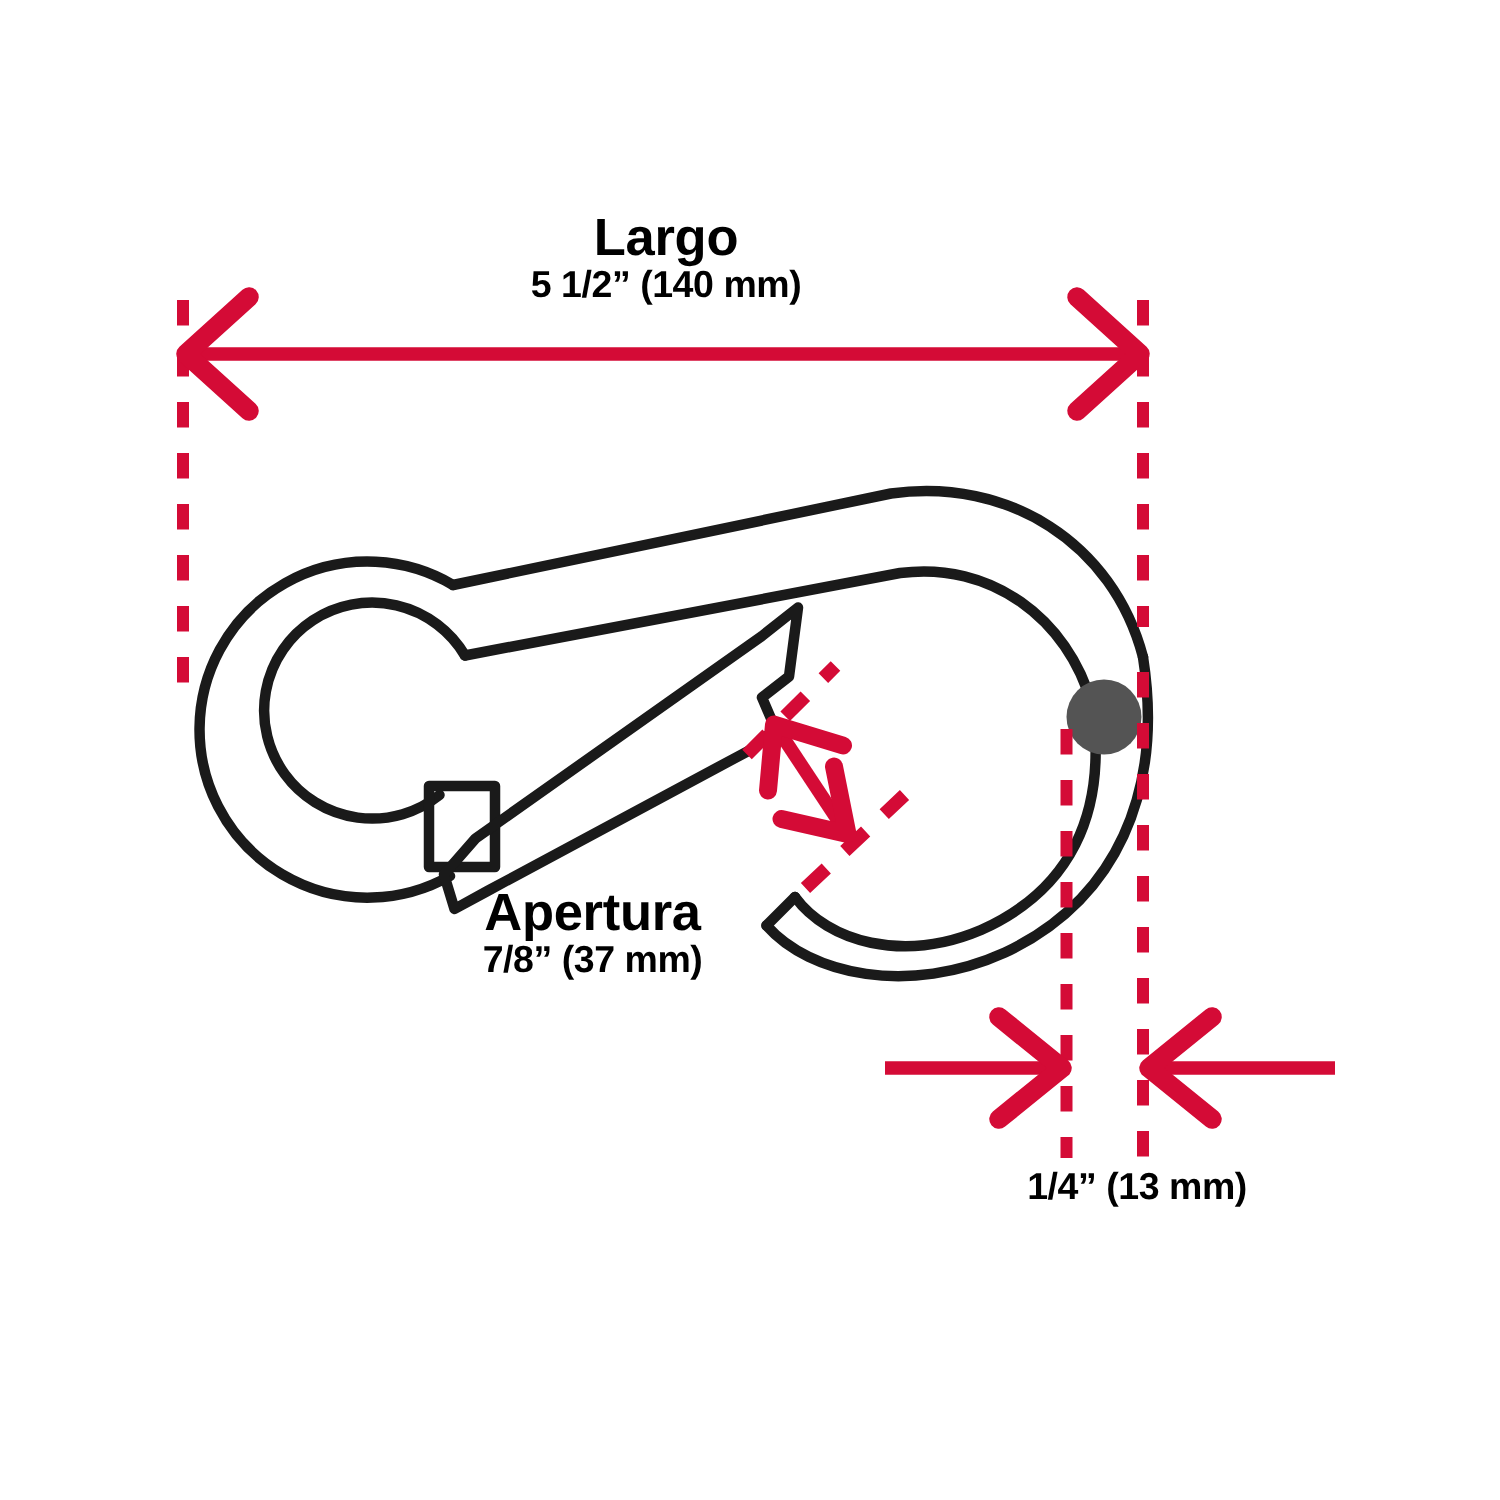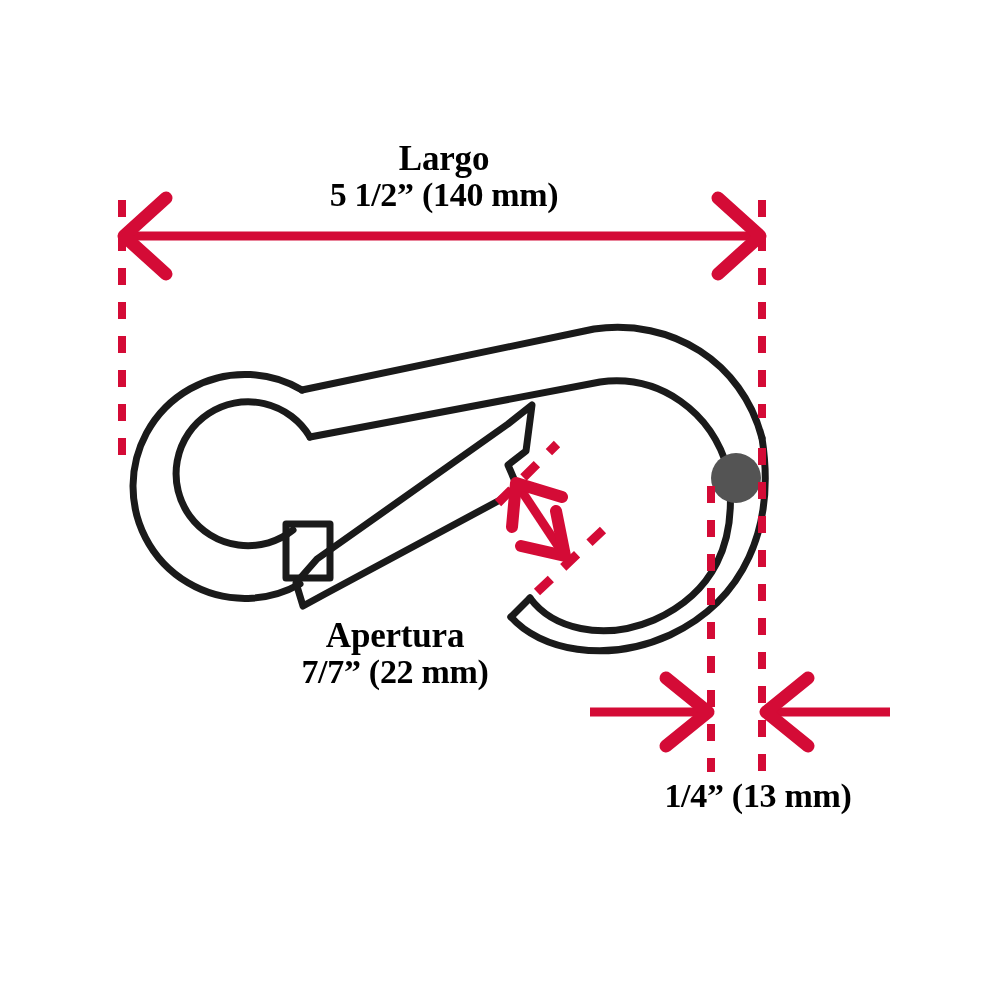--- a/index.html
+++ b/index.html
@@ -24,40 +24,40 @@
     position: absolute;
     top: 0;
     left: 0;
     width: 1000px;
     height: 1000px;
     display: block;
   }
   .dim-label {
     position: absolute;
     text-align: center;
-    font-family: Liberation Serif, serif;
+    font-family: Liberation Sans, sans-serif;
     color: #000000;
     line-height: 1.06;
     white-space: nowrap;
     user-select: none;
   }
   .dim-label .title {
     display: block;
     font-size: 35px;
     font-weight: bold;
     letter-spacing: -0.2px;
   }
   .dim-label .value {
     display: block;
-    font-size: 34px;
+    font-size: 25px;
     font-weight: bold;
     letter-spacing: -0.3px;
   }
   #label-largo   { left: 244px; top: 140px; width: 400px; }
-  #label-apertura{ left: 195px; top: 617px; width: 400px; }
+  #label-apertura{ left: 195px; top: 590px; width: 400px; }
   #label-espesor { left: 558px; top: 778px; width: 400px; }
 </style>
 </head>
 <body>
 
 <div id="diagram-root">
 
   <svg class="canvas" viewBox="0 0 1000 1000">
 
     <g fill="none" stroke="#1a1a1a" stroke-width="7" stroke-linecap="round" stroke-linejoin="round">
@@ -130,20 +130,20 @@
     </g>
   </svg>
 
   <div class="dim-label" id="label-largo">
     <span class="title">Largo</span>
     <span class="value">5 1/2” (140 mm)</span>
   </div>
 
   <div class="dim-label" id="label-apertura">
     <span class="title">Apertura</span>
-    <span class="value">7/7” (22 mm)</span>
+    <span class="value">7/8” (37 mm)</span>
   </div>
 
   <div class="dim-label" id="label-espesor">
     <span class="value">1/4” (13 mm)</span>
   </div>
 
 </div>
 
 </body></html>

